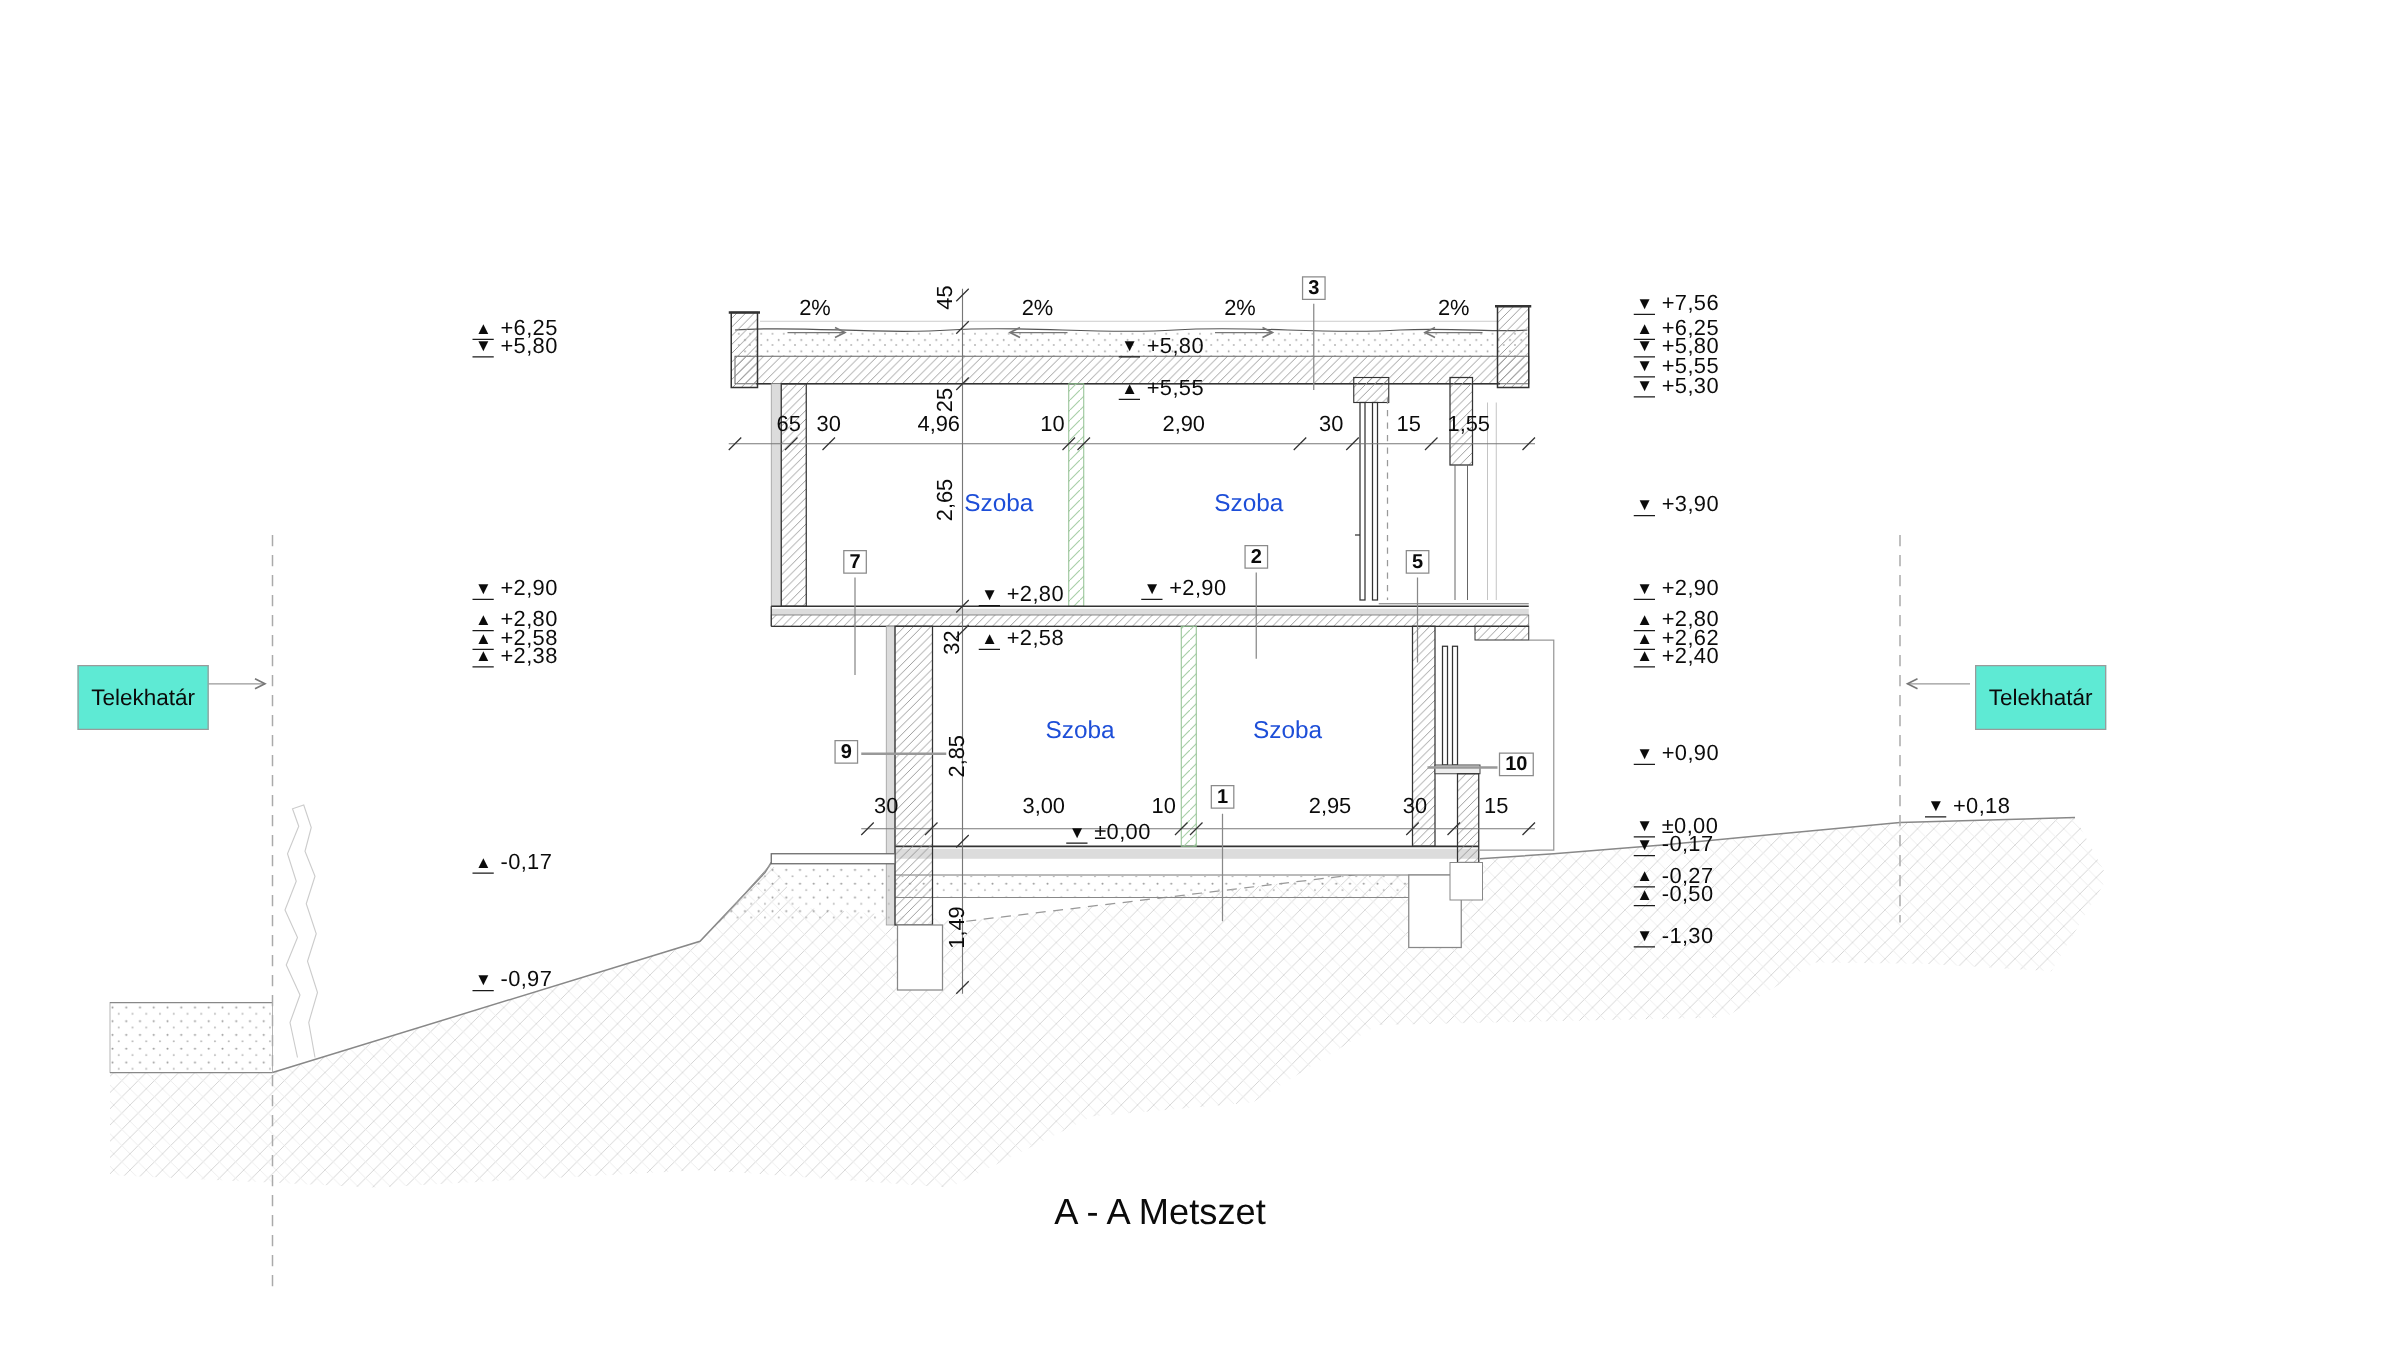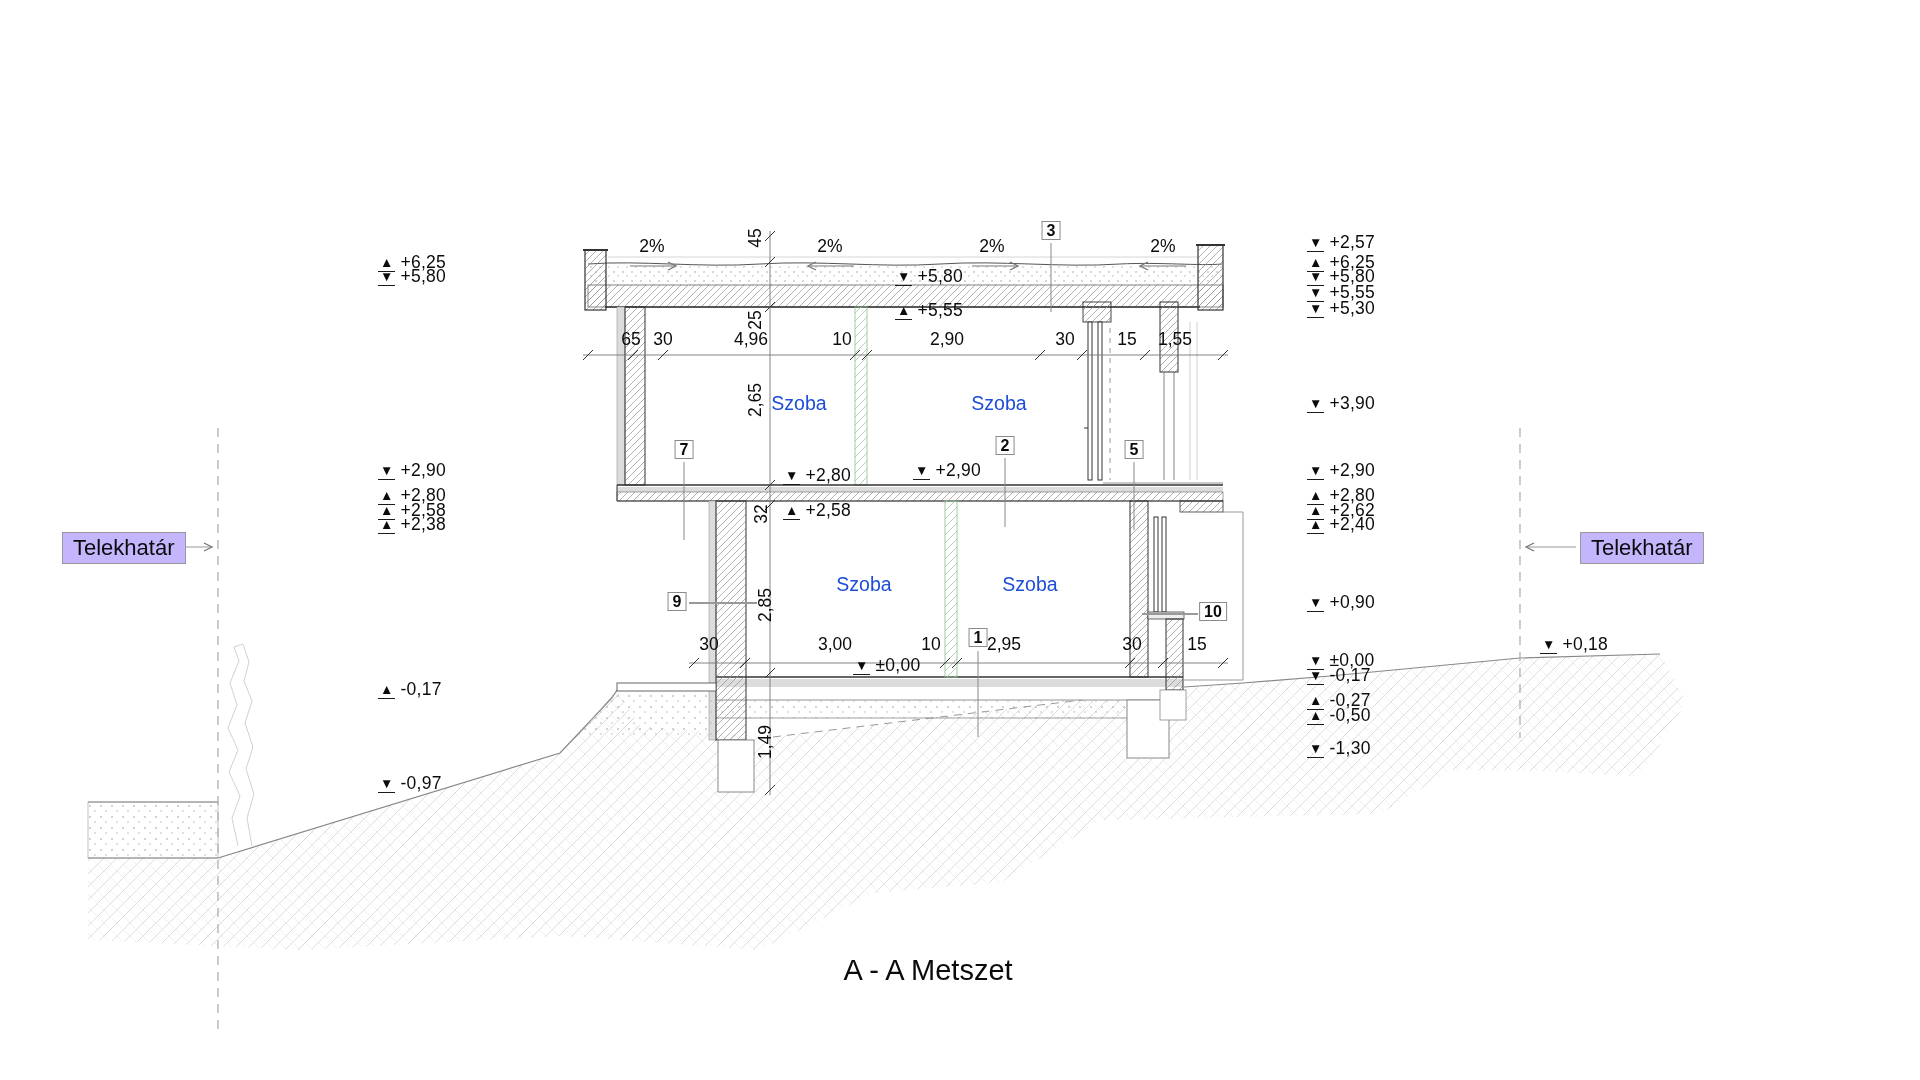--- a/index.html
+++ b/index.html
@@ -10,21 +10,21 @@
   .t{position:absolute;white-space:nowrap;line-height:1}
   .lvl{display:flex;align-items:flex-end;gap:5px;font-size:17.5px}
   .lvl .tri{font-size:13.5px;border-bottom:1.6px solid #1a1a1a;padding:0 2px 1px 2px}
   .lvl .lv{letter-spacing:.3px}
   .dim{font-size:17.5px;transform:translateX(-50%)}
   .vdim{font-size:17.5px;transform:translate(-50%,-50%) rotate(-90deg)}
   .callout{font-size:16px;font-weight:700;border:1px solid #8a8a8a;background:#fff;
            padding:1px 4px 0 4px;transform:translateX(-50%)}
   .room{font-size:19.5px;color:#1d4ed8;transform:translateX(-50%)}
   .slope{font-size:17.5px;transform:translateX(-50%)}
-  .bnd{font-size:22px;border:1px solid #9a9a9a;background:#c4b5fd;padding:4px 10px}
+  .bnd{font-size:18px;border:1px solid #9a9a9a;background:#5eead4;padding:16px 10px}
   .title{font-size:29px;transform:translateX(-50%)}
 </style>
 </head>
 <body>
 
 <div class="stage">
 
 <svg class="lines" width="1920" height="1080" viewBox="0 0 1920 1080">
   <defs>
     <pattern id="hatch" width="7" height="7" patternUnits="userSpaceOnUse">
@@ -205,21 +205,21 @@
   <span class="tri">▲</span>
   <span class="lv">-0,17</span>
     </div>
 <div class="t lvl" style="left:378px;top:775px">
   <span class="tri">▼</span>
   <span class="lv">-0,97</span>
     </div>
 
 <div class="t lvl" style="left:1307px;top:234px">
   <span class="tri">▼</span>
-  <span class="lv">+2,57</span>
+  <span class="lv">+7,56</span>
     </div>
 <div class="t lvl" style="left:1307px;top:254px">
   <span class="tri">▲</span>
   <span class="lv">+6,25</span>
     </div>
 <div class="t lvl" style="left:1307px;top:268px">
   <span class="tri">▼</span>
   <span class="lv">+5,80</span>
     </div>
 <div class="t lvl" style="left:1307px;top:284px">
@@ -309,21 +309,21 @@
 <div class="t dim" style="left:751px;top:331px">4,96</div>
 <div class="t dim" style="left:842px;top:331px">10</div>
 <div class="t dim" style="left:947px;top:331px">2,90</div>
 <div class="t dim" style="left:1065px;top:331px">30</div>
 <div class="t dim" style="left:1127px;top:331px">15</div>
 <div class="t dim" style="left:1175px;top:331px">1,55</div>
 
 <div class="t dim" style="left:709px;top:636px">30</div>
 <div class="t dim" style="left:835px;top:636px">3,00</div>
 <div class="t dim" style="left:931px;top:636px">10</div>
-<div class="t dim" style="left:1004px;top:636px">2,95</div>
+<div class="t dim" style="left:1064px;top:636px">2,95</div>
 <div class="t dim" style="left:1132px;top:636px">30</div>
 <div class="t dim" style="left:1197px;top:636px">15</div>
 
 <div class="t vdim" style="left:756px;top:238px">45</div>
 <div class="t vdim" style="left:756px;top:320px">25</div>
 <div class="t vdim" style="left:756px;top:400px">2,65</div>
 <div class="t vdim" style="left:762px;top:514px">32</div>
 <div class="t vdim" style="left:766px;top:605px">2,85</div>
 <div class="t vdim" style="left:766px;top:742px">1,49</div>
 

